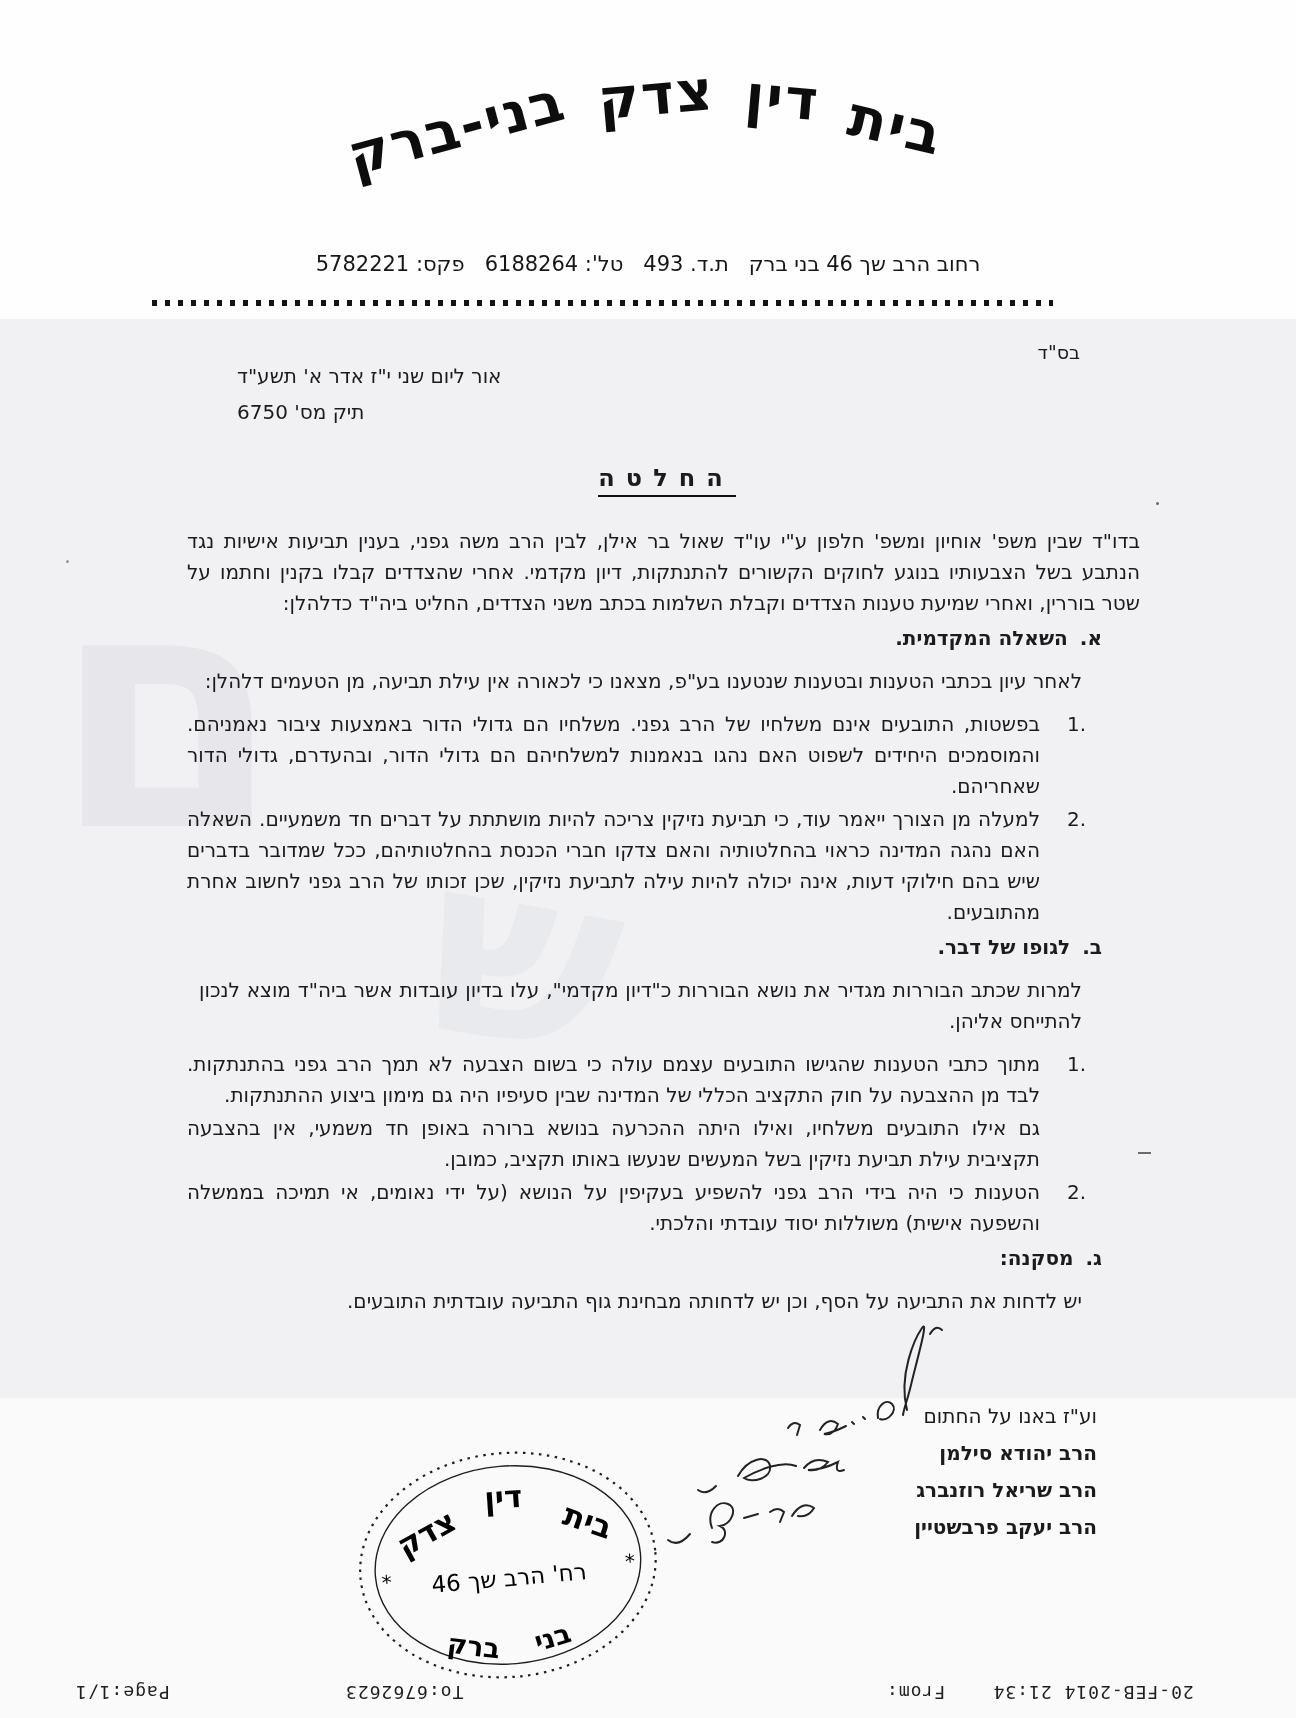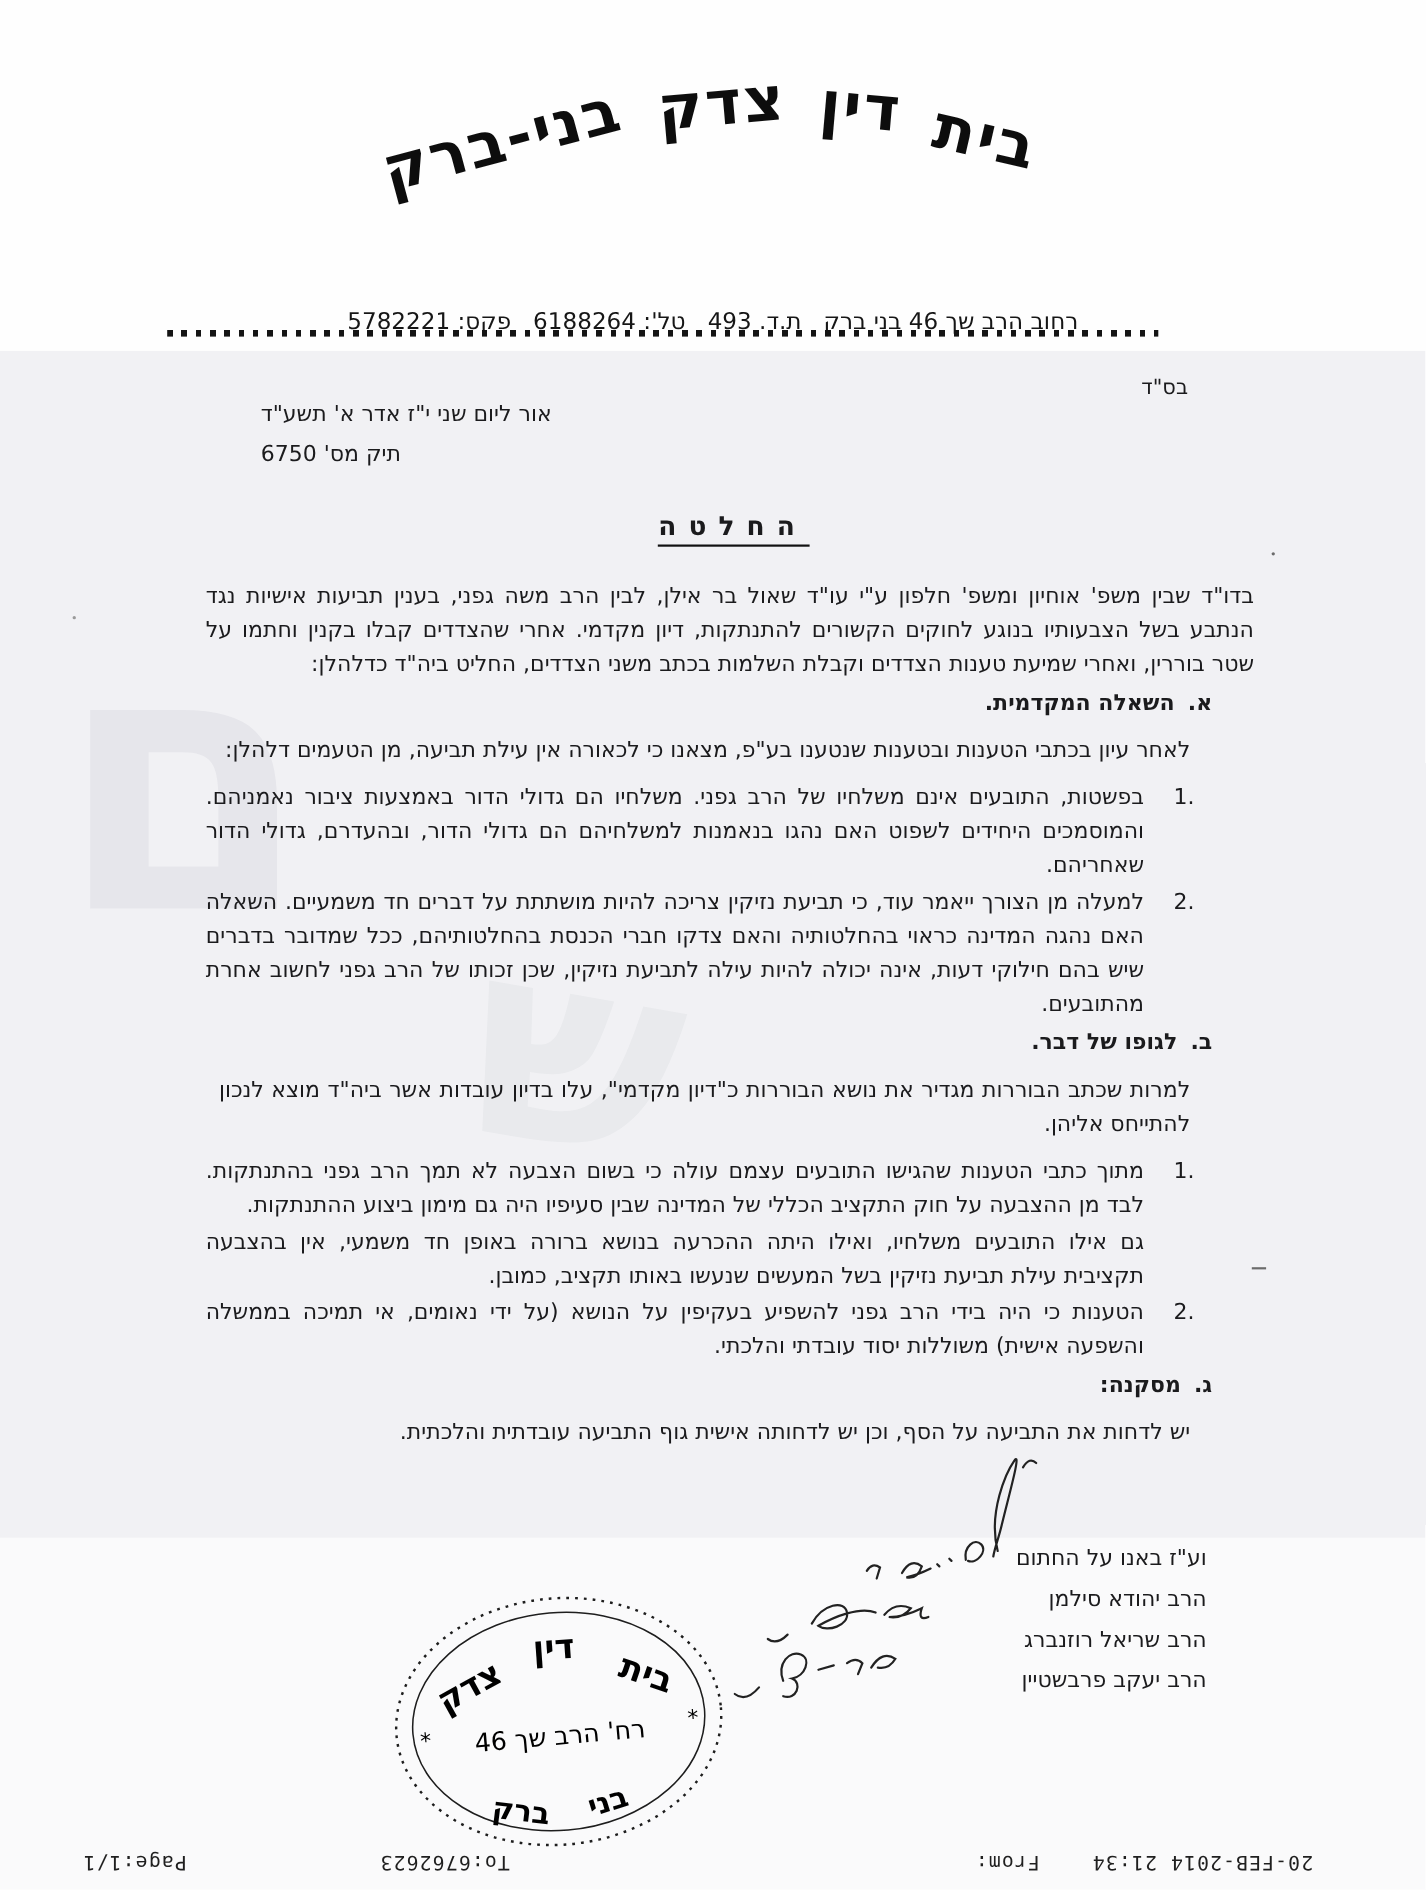--- a/index.html
+++ b/index.html
@@ -29,21 +29,21 @@
   .aw0{transform:translateY(30px) rotate(13deg);}
   .aw1{transform:translateY(3px) rotate(5deg);}
   .aw2{transform:translateY(0px) rotate(-5deg);}
   .aw3{transform:translateY(32px) rotate(-15deg);}
   .subtitle{
     position:absolute;left:0;top:203px;width:100%;text-align:center;
     font-size:27px;font-weight:bold;letter-spacing:1px;color:#111;
   }
   .address{
     position:absolute;left:0;top:252px;width:100%;text-align:center;
-    font-size:21px;color:#161616;white-space:pre;margin-top:28px;
+    font-size:21px;color:#161616;white-space:pre;
   }
   .dotted-sep{
     position:absolute;left:152px;top:300px;width:901px;height:6px;
     background:repeating-linear-gradient(90deg,#141414 0 5px,transparent 5px 13px);
   }
 
   
   .bsd{position:absolute;right:216px;top:341px;font-size:19px;}
   .meta-date{position:absolute;left:237px;top:364px;font-size:20px;white-space:nowrap;}
   .meta-case{position:absolute;left:237px;top:400px;font-size:20px;white-space:nowrap;}
@@ -68,21 +68,21 @@
   .sec-para{padding-right:46px;margin:12px;}
   .item{position:relative;padding-right:100px;margin-top:2px;}
   .item .num{position:absolute;right:54px;top:0;direction:ltr;}
   .cont{padding-right:100px;margin-top:2px;}
 
   
   .closing-block{
     position:absolute;right:199px;top:1398px;text-align:right;
     font-size:20px;line-height:37px;
   }
-  .closing-block .name{margin-left:16px;}
+  .closing-block .name{margin-left:16px;font-weight:bold;}
   .sig-overlay{position:absolute;left:620px;top:1290px;pointer-events:none;}
 
   
   .stamp{position:absolute;left:352px;top:1446px;transform:rotate(-5deg);}
 
   
   .artifact{position:absolute;background:#6b6b6b;}
   .art-dash{left:1138px;top:1152px;width:13px;height:2px;}
   .art-dot1{left:1156px;top:502px;width:3px;height:3px;border-radius:50%;}
   .art-dot2{left:66px;top:560px;width:3px;height:3px;border-radius:50%;background:#9a9a9a;}
@@ -156,21 +156,21 @@
     <div class="cont">גם אילו התובעים משלחיו, ואילו היתה ההכרעה בנושא ברורה באופן חד משמעי, אין בהצבעה תקציבית עילת תביעת נזיקין בשל המעשים שנעשו באותו תקציב, כמובן.</div>
     <div class="item">
       <span class="num">2.</span>
       <span>הטענות כי היה בידי הרב גפני להשפיע בעקיפין על הנושא (על ידי נאומים, אי תמיכה בממשלה והשפעה אישית) משוללות יסוד עובדתי והלכתי.</span>
     </div>
 
     <div class="sec-head">
       <span>ג.</span>
       <span>מסקנה:</span>
     </div>
-    <p class="sec-para">יש לדחות את התביעה על הסף, וכן יש לדחותה אישית גוף התביעה עובדתית והלכתית.</p>
+    <p class="sec-para">יש לדחות את התביעה על הסף, וכן יש לדחותה מבחינת גוף התביעה עובדתית התובעים.</p>
   </div>
 
   <div class="closing-block">
     <div>וע"ז באנו על החתום</div>
     <div class="name">הרב יהודא סילמן</div>
     <div class="name">הרב שריאל רוזנברג</div>
     <div class="name">הרב יעקב פרבשטיין</div>
   </div>
 
   <svg class="sig-overlay" width="460" height="300" viewBox="0 0 460 300">

